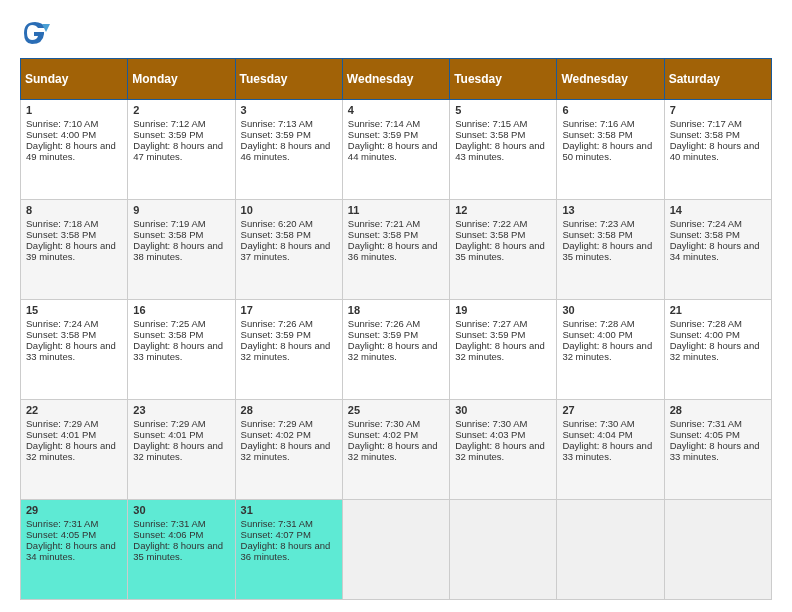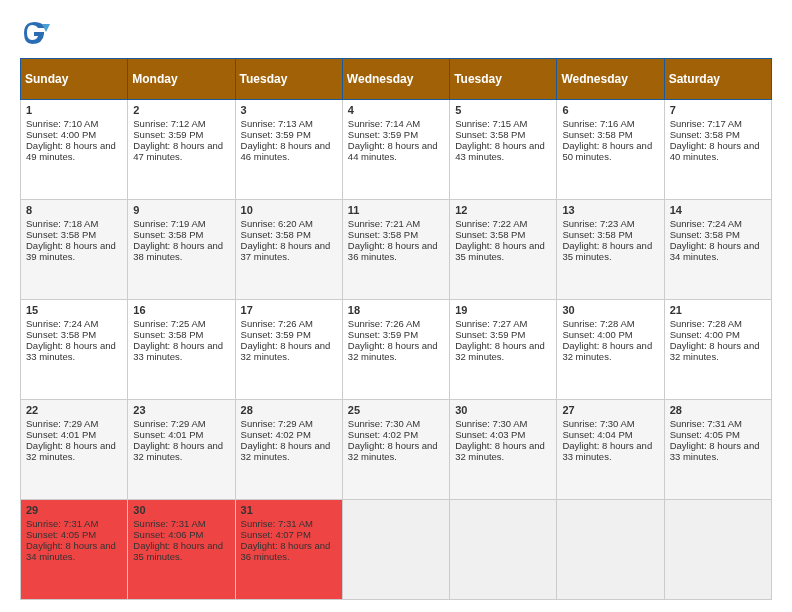--- a/index.html
+++ b/index.html
@@ -81,21 +81,21 @@
       padding: 4px 5px;
       font-size: 9.5px;
       color: #333;
       background: #fff;
       height: 80px;
     }
     .calendar tr:nth-child(even) td {
       background-color: #f5f5f5;
     }
     .calendar tr:last-child td {
-      background-color: #ef4444;
+      background-color: #5eead4;
     }
     .day-num {
       font-size: 11px;
       font-weight: bold;
       display: block;
       margin-bottom: 2px;
     }
     .empty-cell {
       background: #f0f0f0 !important;
     }

